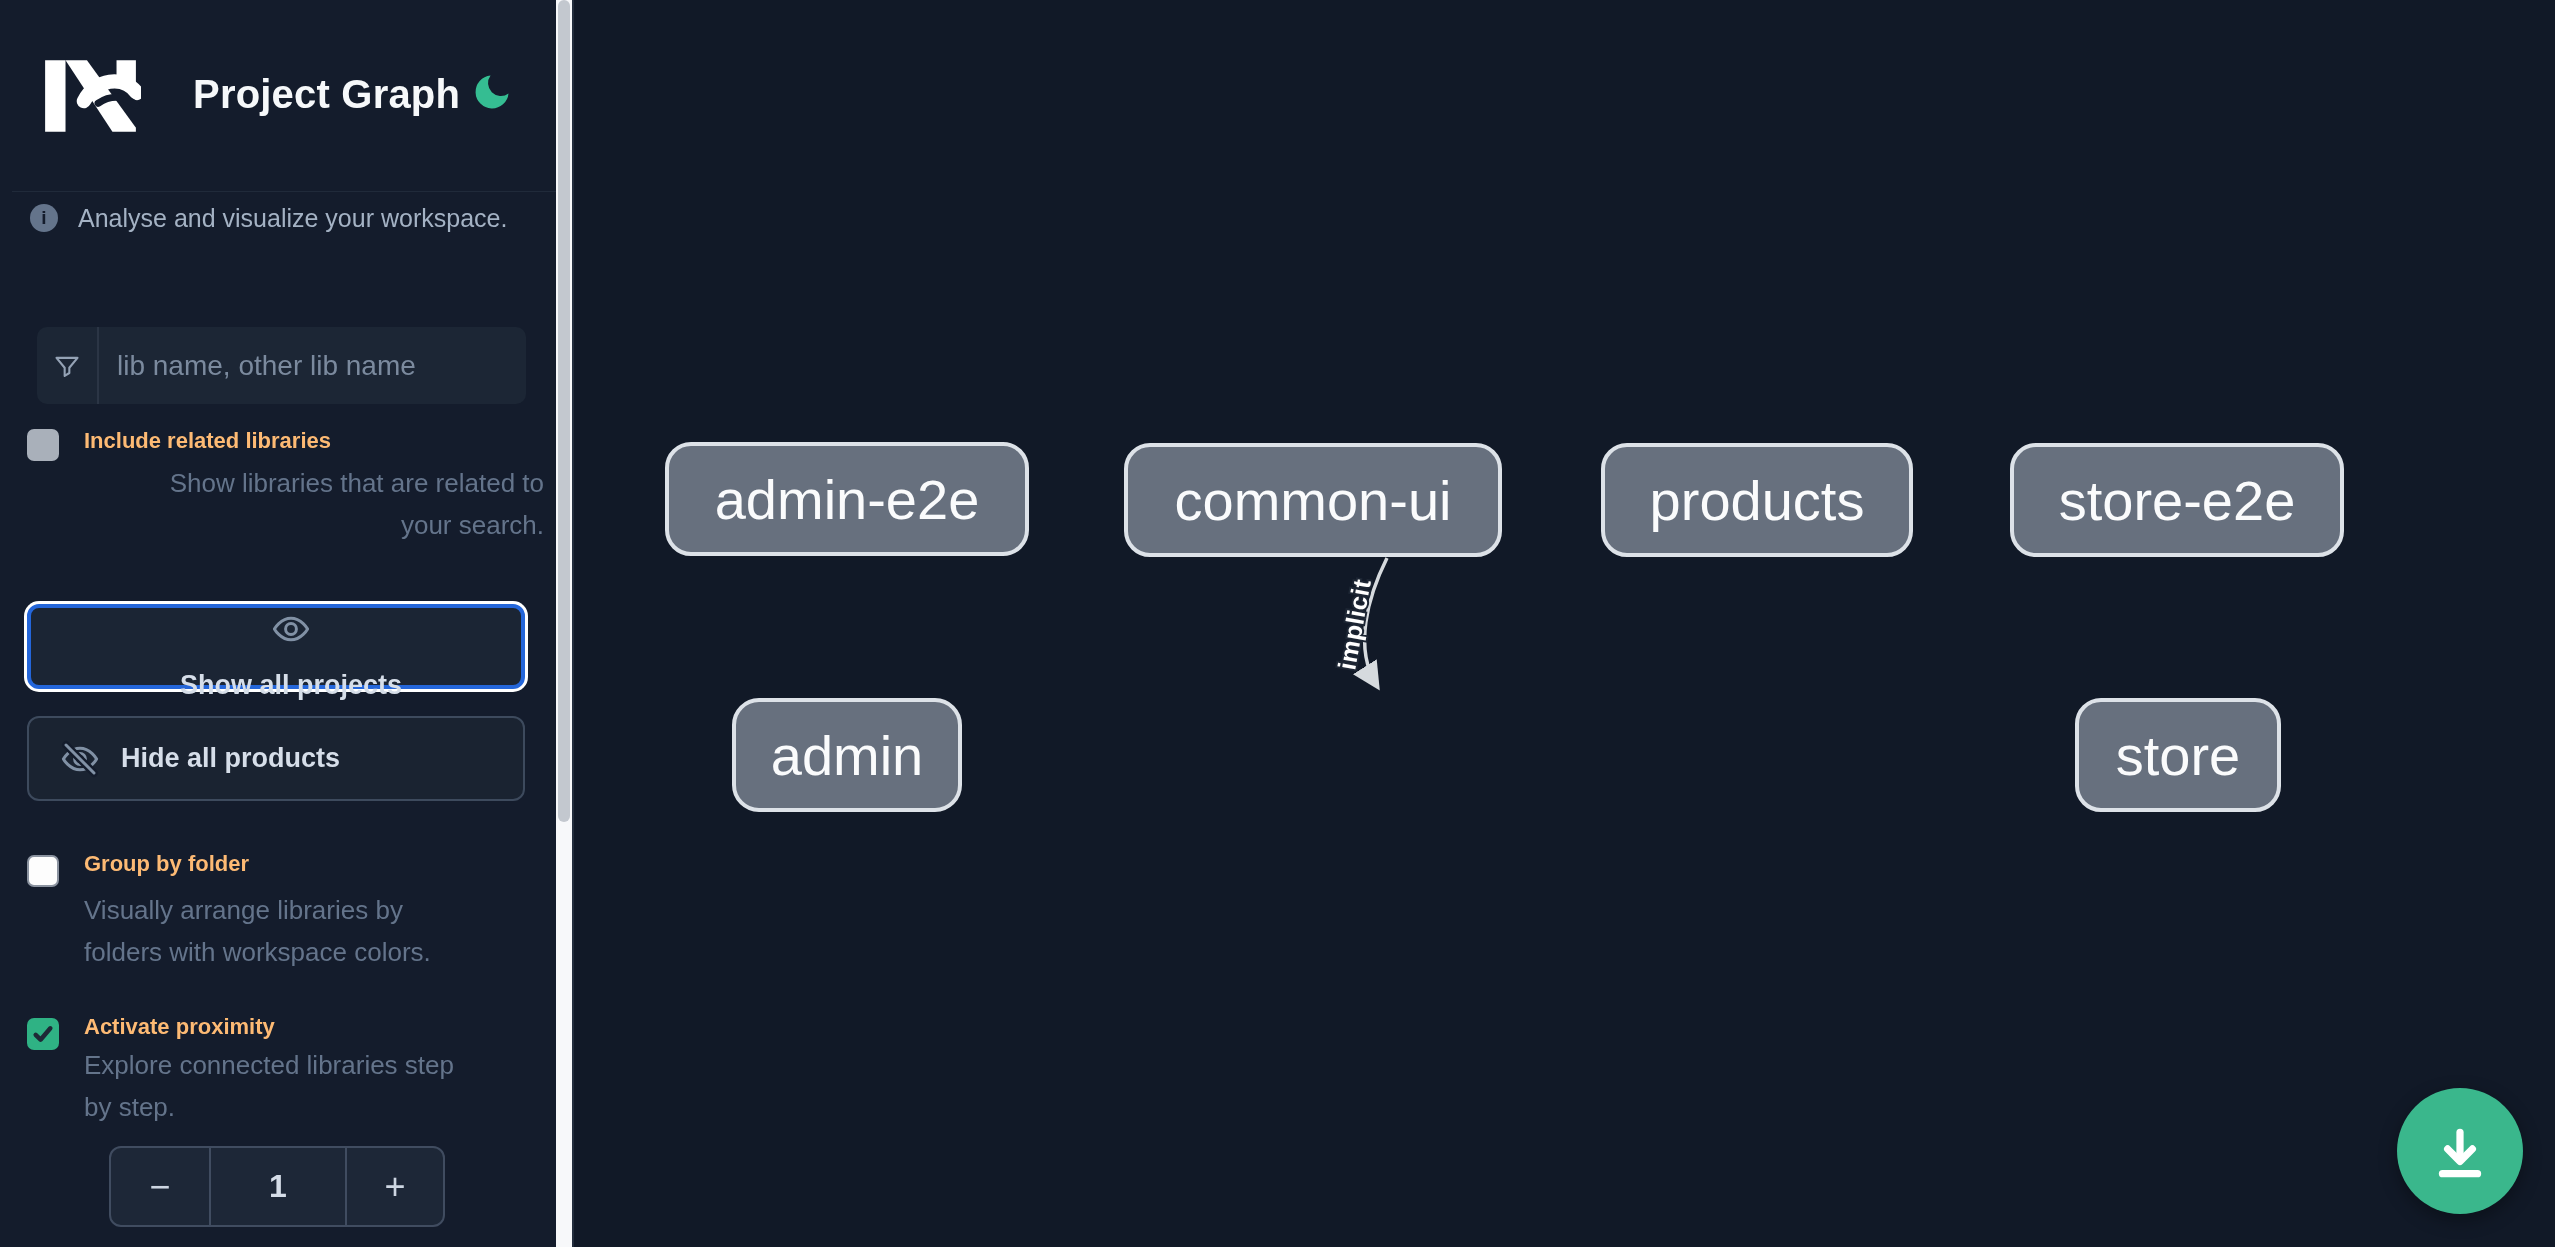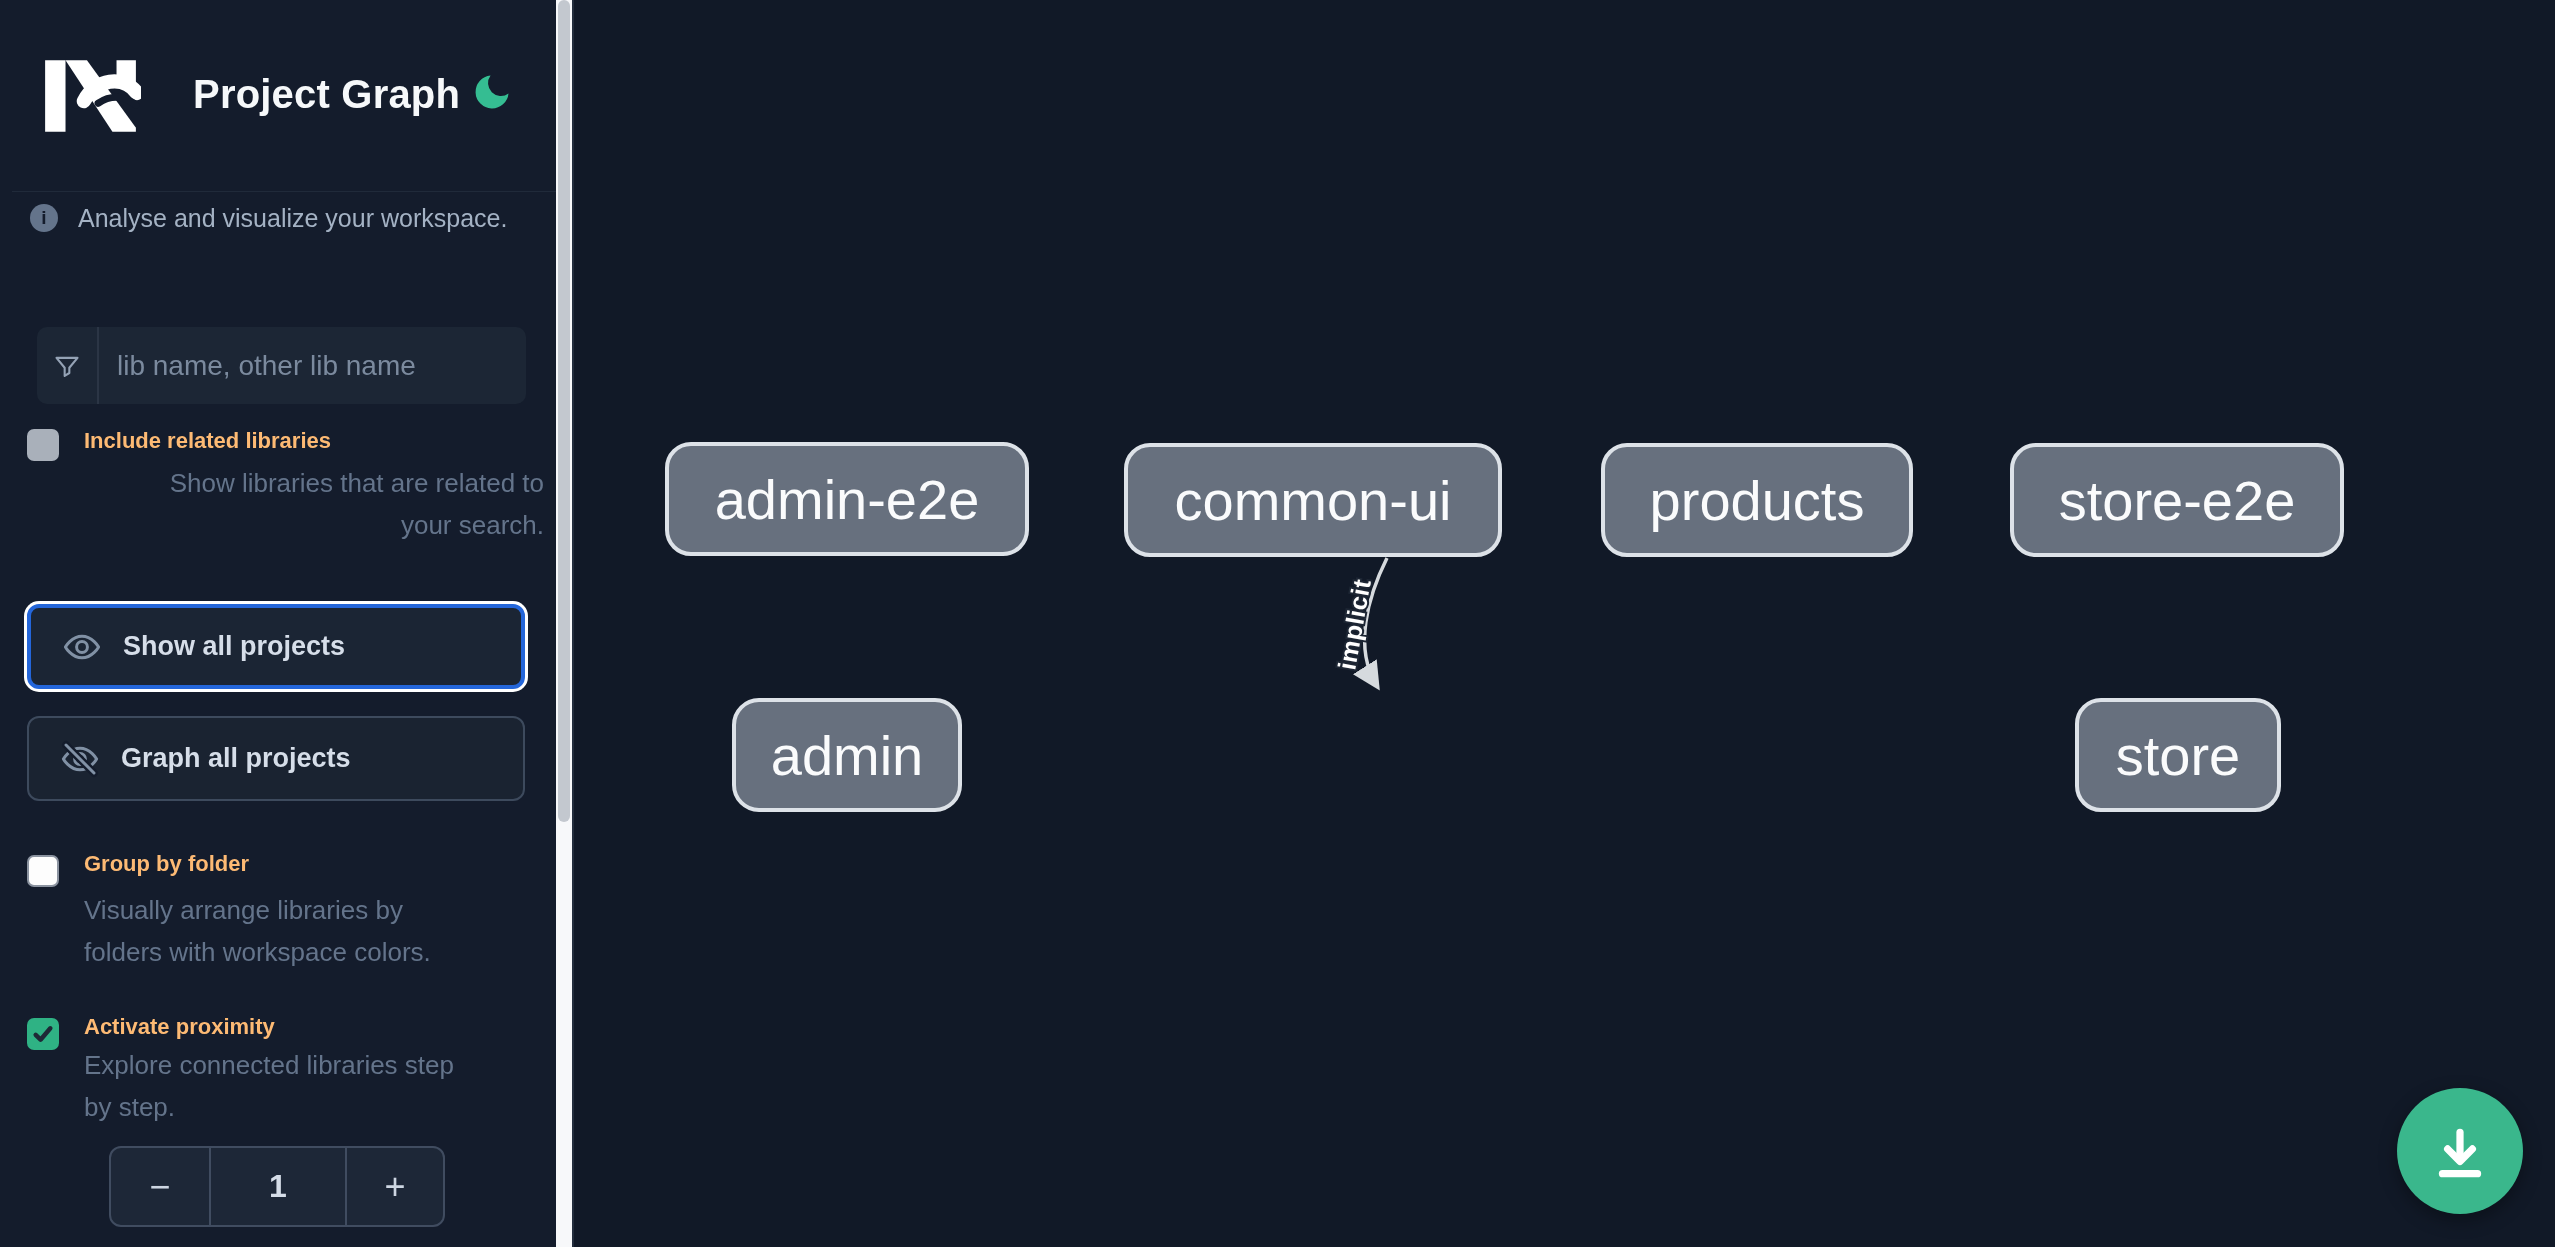--- a/index.html
+++ b/index.html
@@ -49,21 +49,21 @@
   .opt-label { position:absolute; left:84px; font-size:22px; font-weight:600; color:#fdba74; }
   .opt-desc  { position:absolute; left:84px; font-size:26px; color:#64748b; line-height:42px;
                width:460px; }
 
   
   .act-btn { position:absolute; left:27px; width:498px; height:85px; border-radius:12px;
              display:flex; align-items:center; gap:20px; padding-left:30px; cursor:pointer;
              font-family:"Liberation Sans", sans-serif; }
   .act-btn span { font-size:27px; font-weight:600; color:#d6dee9; }
   .btn-show { top:604px; background:#1b2534; border:4px solid #2466da;
-              box-shadow:0 0 0 3px #ffffff; }
+              box-shadow:0 0 0 3px #ffffff;flex-direction:column; }
   .btn-hide { top:716px; background:#1a2331; border:2px solid #3d4a5d; }
 
   
   .stepper { position:absolute; left:109px; top:1146px; width:336px; height:81px;
              border:2px solid #404c60; border-radius:12px; background:#1d2737;
              display:flex; overflow:hidden; }
   .step-btn { width:98px; border:none; background:transparent; color:#cdd6e2;
               font-size:36px; cursor:pointer; font-family:"Liberation Sans", sans-serif; }
   .step-val { width:138px; border-left:2px solid #404c60; border-right:2px solid #404c60;
               display:flex; align-items:center; justify-content:center;
@@ -189,21 +189,21 @@
 
   <button class="act-btn btn-hide">
     <span style="display:flex;">
       <svg width="42" height="42" viewBox="0 0 24 24" fill="none" stroke="#8191a5" stroke-width="1.7" stroke-linecap="round" stroke-linejoin="round">
         <path d="M2.5 12S6 5.8 12 5.8 21.5 12 21.5 12 18 18.2 12 18.2 2.5 12 2.5 12z"></path>
         <circle cx="12" cy="12" r="3.1"></circle>
         <path d="M4 4 L20 20" stroke="#141c2c" stroke-width="4.5"></path>
         <path d="M4 4 L20 20"></path>
       </svg>
     </span>
-    <span>Graph all projects</span>
+    <span>Hide all products</span>
   </button>
 
   <div class="cbx cbx-white" style="top:855px;"></div>
   <div class="opt-label" style="top:851px;">Group by folder</div>
   <div class="opt-desc" style="top:889px;">
     <span style="display:block">Visually arrange libraries by</span>
     <span style="display:block">folders with workspace colors.</span>
   </div>
 
   <div class="cbx cbx-green" style="top:1018px;">

